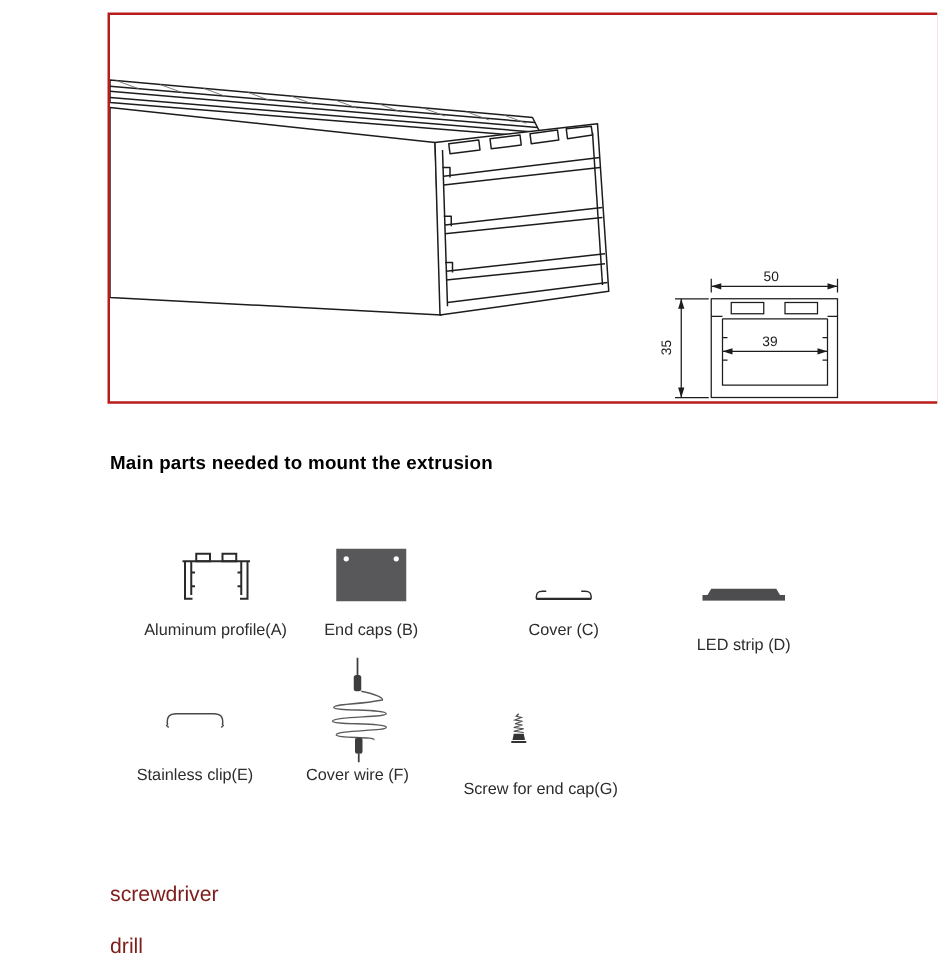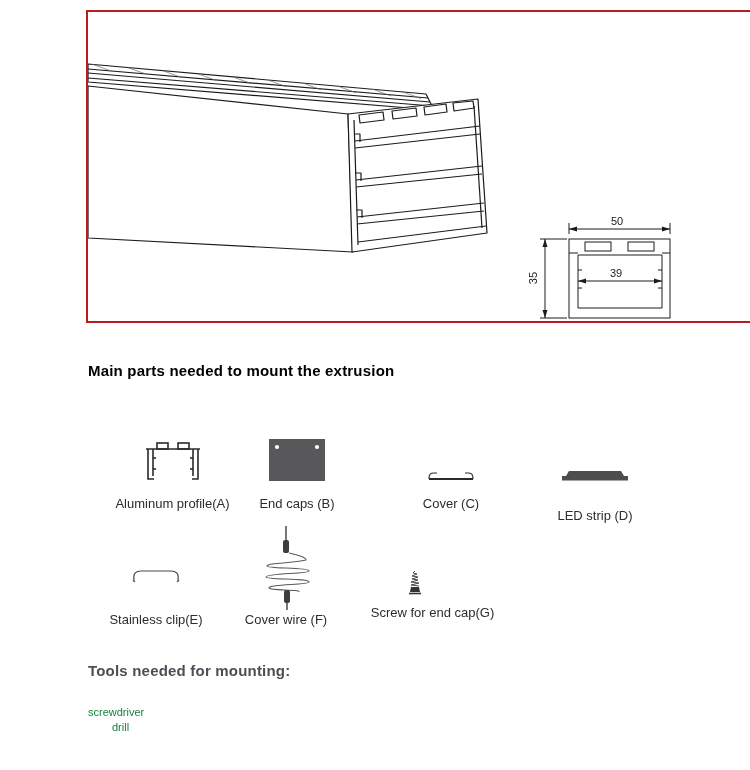--- a/index.html
+++ b/index.html
@@ -7,35 +7,35 @@
   #page{position:relative;width:750px;height:770px;background:#ffffff;overflow:hidden;}
 
   
   .diagram-box{position:absolute;left:86px;top:10px;width:666px;height:313px;
     border:2px solid #b91c1c;box-sizing:border-box;background:#ffffff;}
   .diagram-box svg{display:block;width:588px;height:309px;}
 
   
   .h-main{position:absolute;left:88px;top:362px;font-size:15px;font-weight:700;color:#000000;letter-spacing:.2px;}
   .h-tools{position:absolute;left:88px;top:662px;font-size:15px;font-weight:700;color:#4c4e56;letter-spacing:.2px;}
-  .tool-item{position:absolute;left:88px;font-size:11px;color:#15803d;}
-  .tool-0{top:706px;} .tool-1{top:721px;margin-left:24px;}
+  .tool-item{position:absolute;left:88px;font-size:17px;color:#7f1d1d;}
+  .tool-0{top:706px;} .tool-1{top:747px;}
 
   
   .part{position:absolute;display:flex;flex-direction:column;align-items:center;}
   .part .icon-wrap{display:flex;align-items:flex-end;justify-content:center;}
   .part .part-label{font-size:13px;color:#2c2c2c;white-space:nowrap;}
 
   .part-a{left:95px;top:434px;width:155px;}  .part-a .icon-wrap{height:48px;} .part-a .part-label{margin-top:14px;}
   .part-b{left:237px;top:436px;width:120px;} .part-b .icon-wrap{height:46px;} .part-b .part-label{margin-top:14px;}
   .part-c{left:391px;top:434px;width:120px;} .part-c .icon-wrap{height:48px;} .part-c .part-label{margin-top:14px;}
   .part-d{left:515px;top:434px;width:160px;} .part-d .icon-wrap{height:48px;} .part-d .part-label{margin-top:26px;}
   .part-e{left:96px;top:562px;width:120px;justify-content:center;}  .part-e .icon-wrap{height:22px;} .part-e .part-label{margin-top:28px;}
   .part-f{left:231px;top:528px;width:110px;} .part-f .icon-wrap{height:82px;} .part-f .part-label{margin-top:2px;}
-  .part-g{left:355px;top:565px;width:155px;} .part-g .icon-wrap{height:32px;margin-right:36px;} .part-g .part-label{margin-top:8px;}
+  .part-g{left:355px;top:565px;width:155px;} .part-g .icon-wrap{height:32px;margin-right:36px;} .part-g .part-label{margin-top:26px;}
 
   .dimtext{font-size:11px;fill:#1a1a1a;font-family:"Liberation Sans",sans-serif;}
 </style>
 </head>
 <body>
 
 <div id="page">
 
   <div class="diagram-box">
     <svg viewBox="0 0 588 309">
@@ -211,17 +211,16 @@
     <div class="icon-wrap">
       <svg width="16" height="28" viewBox="0 0 16 28">
         <polyline points="8,2 6,4 10,5 5,7 11,8 5,10 11,11 4,13 12,14 4,16 12,17" stroke="#4a4a4a" stroke-width="1" fill="none"></polyline>
         <polygon points="4,18 12,18 13,23 3,23" fill="#333333"></polygon>
         <line x1="2" y1="24.5" x2="14" y2="24.5" stroke="#333333" stroke-width="1.6"></line>
       </svg>
     </div>
     <div class="part-label">Screw for end cap(G)</div>
   </div>
 
-  <div class="h-tools">Tools needed for mounting:</div>
   <div class="tool-item tool-0">screwdriver</div>
   <div class="tool-item tool-1">drill</div>
 
 </div>
 
 </body></html>

